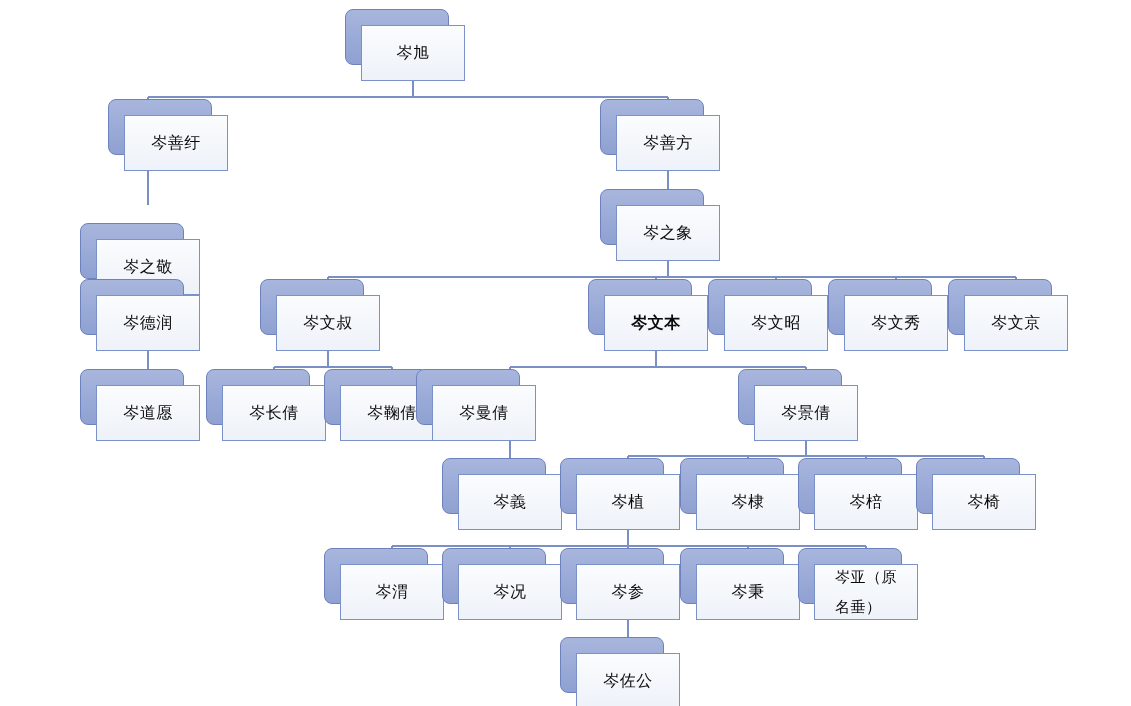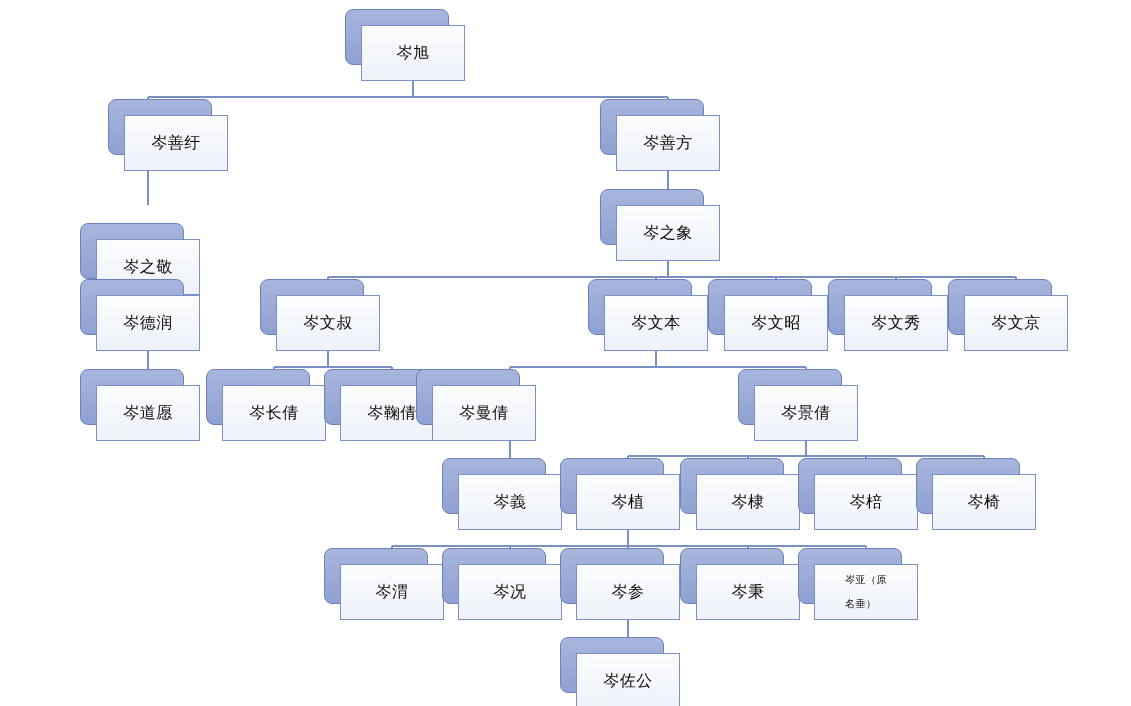--- a/index.html
+++ b/index.html
@@ -59,22 +59,22 @@
   }
   .node .label {
     color: #0a0a0a;
     font-size: 16px;
     line-height: 22px;
     letter-spacing: 0.5px;
     white-space: pre-line;
     padding: 0 4px;
   }
   .node.two-line .label {
-    font-size: 10px;
-    line-height: 24px;
+    font-size: 15px;
+    line-height: 30px;
   }
 </style>
 </head>
 <body>
 
 <div id="chart-canvas">
   <svg id="connector-layer" width="1131" height="706" viewBox="0 0 1131 706">
       <line x1="413" y1="81" x2="413" y2="97" stroke="#7a90c4" stroke-width="1.4" shape-rendering="crispEdges"></line>
       <line x1="148" y1="97" x2="668" y2="97" stroke="#7a90c4" stroke-width="1.4" shape-rendering="crispEdges"></line>
       <line x1="148" y1="97" x2="148" y2="115" stroke="#7a90c4" stroke-width="1.4" shape-rendering="crispEdges"></line>
@@ -150,21 +150,21 @@
         <div class="front-card">
           <span class="label">岑德润</span>
         </div>
       </div>
       <div class="node" style="left: 260px; top: 279px; width: 104px; height: 56px;">
         <div class="shadow-card"></div>
         <div class="front-card">
           <span class="label">岑文叔</span>
         </div>
       </div>
-      <div class="node" style="left: 588px; top: 279px; width: 104px; height: 56px;">
+      <div class="node" style="left: 588px; top: 279px; width: 104px; height: 56px; font-weight: bold;">
         <div class="shadow-card"></div>
         <div class="front-card">
           <span class="label">岑文本</span>
         </div>
       </div>
       <div class="node" style="left: 708px; top: 279px; width: 104px; height: 56px;">
         <div class="shadow-card"></div>
         <div class="front-card">
           <span class="label">岑文昭</span>
         </div>

